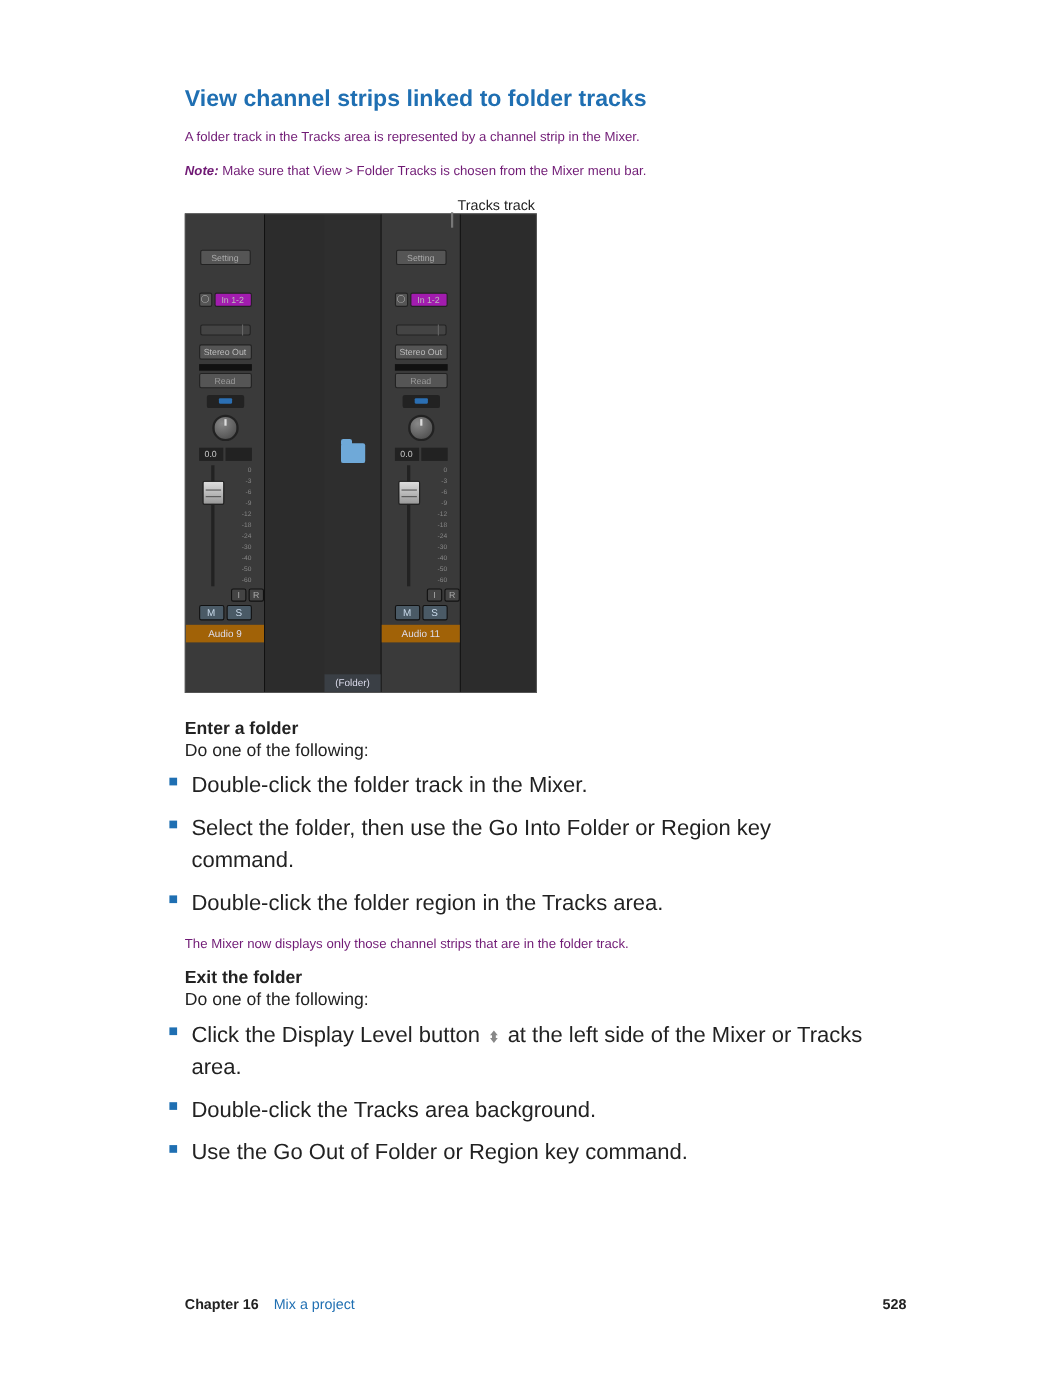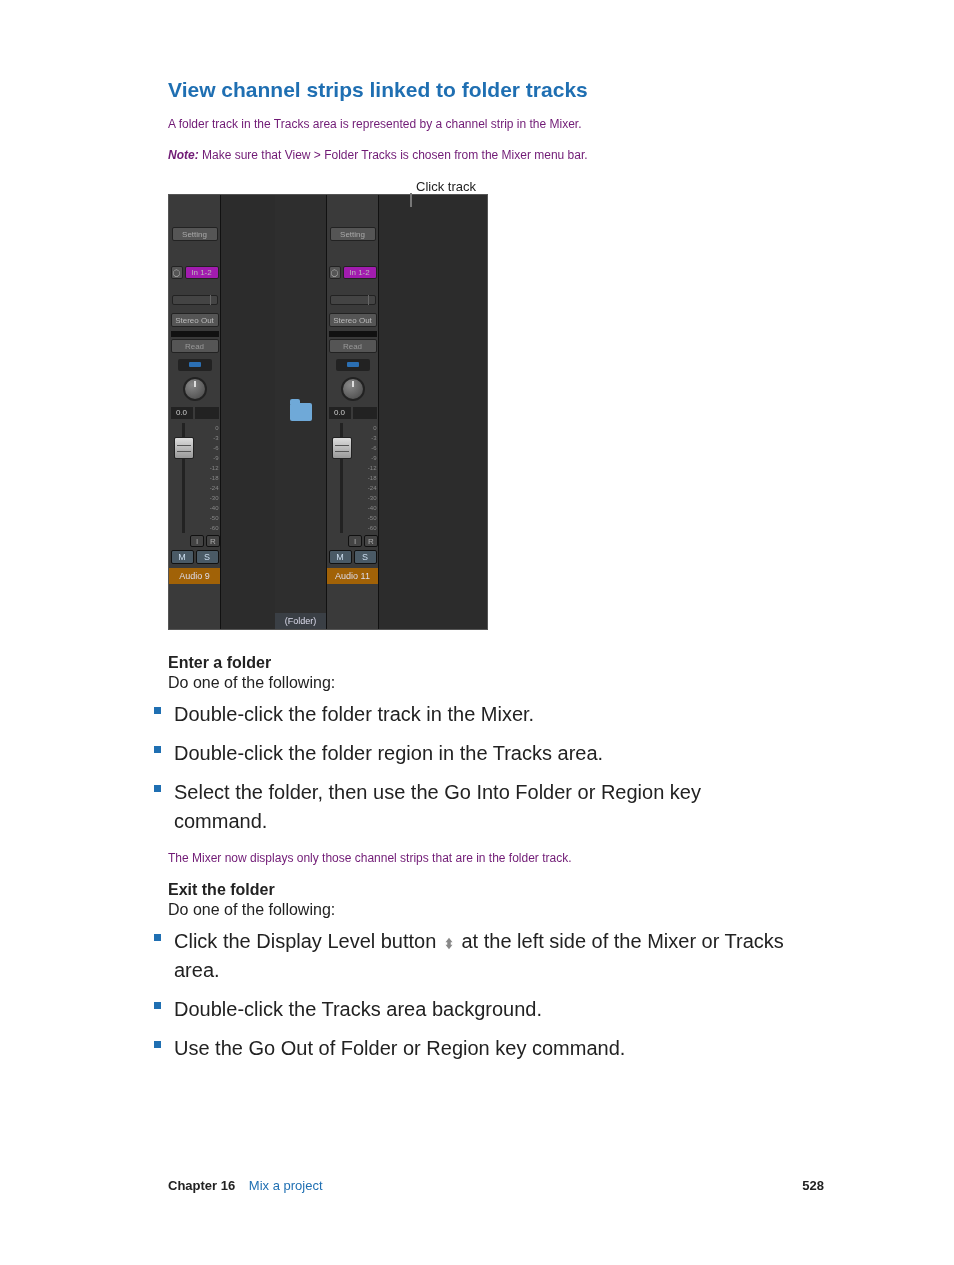--- a/index.html
+++ b/index.html
@@ -48,21 +48,21 @@
   
   .mixer {
     display: flex;
     background: #2e2e2e;
     width: 320px;
     border: 1px solid #555;
     font-size: 9px;
     color: #bbb;
   }
   .strip {
-    width: 52px;
+    width: 72px;
     display: flex;
     flex-direction: column;
     align-items: center;
     border-right: 1px solid #111;
     background: #3a3a3a;
     padding-top: 32px;
   }
   .strip.folder {
     width: 52px;
     background: #2e2e2e;
@@ -248,21 +248,21 @@
 
 <div class="page">
   <h2 class="section-title">View channel strips linked to folder tracks</h2>
   <p class="body-text">A folder track in the Tracks area is represented by a channel strip in the Mixer.</p>
   <p class="body-text">
     <span class="note-label">Note:</span><span>  Make sure that View &gt; Folder Tracks is chosen from the Mixer menu bar.</span>
   </p>
 
   <div class="figure-wrap">
     <div class="callout-label">
-      <span>Click track</span>
+      <span>Tracks track</span>
       <span class="callout-pointer"></span>
     </div>
     <div class="mixer">
 
       <div class="strip">
         <div class="slot-btn">Setting</div>
         <div class="gap-sm"></div>
         <div class="io-row">
           <div class="cir">◯</div>
           <div class="lbl">In 1-2</div>
@@ -378,22 +378,22 @@
       </div>
 
       <div class="strip hidden-dark" style="flex:1"></div>
     </div>
   </div>
 
   <p class="sub-heading">Enter a folder</p>
   <p class="lead-in">Do one of the following:</p>
   <ul class="square">
     <li>Double-click the folder track in the Mixer.</li>
+    <li>Select the folder, then use the Go Into Folder or Region key command.</li>
     <li>Double-click the folder region in the Tracks area.</li>
-    <li>Select the folder, then use the Go Into Folder or Region key command.</li>
   </ul>
   <p class="body-text after-list">The Mixer now displays only those channel strips that are in the folder track.</p>
 
   <p class="sub-heading">Exit the folder</p>
   <p class="lead-in">Do one of the following:</p>
   <ul class="square">
     <li>
       <span>Click the Display Level button </span><span class="display-level-icon"><svg viewBox="0 0 16 16" width="14" height="14">
             <path fill="currentColor" d="M8 2 L4 7 L6 7 L6 10 L4 10 L8 15 L12 10 L10 10 L10 7 L12 7 Z"></path>
           </svg></span><span> at the left side of the Mixer or Tracks area.</span>

